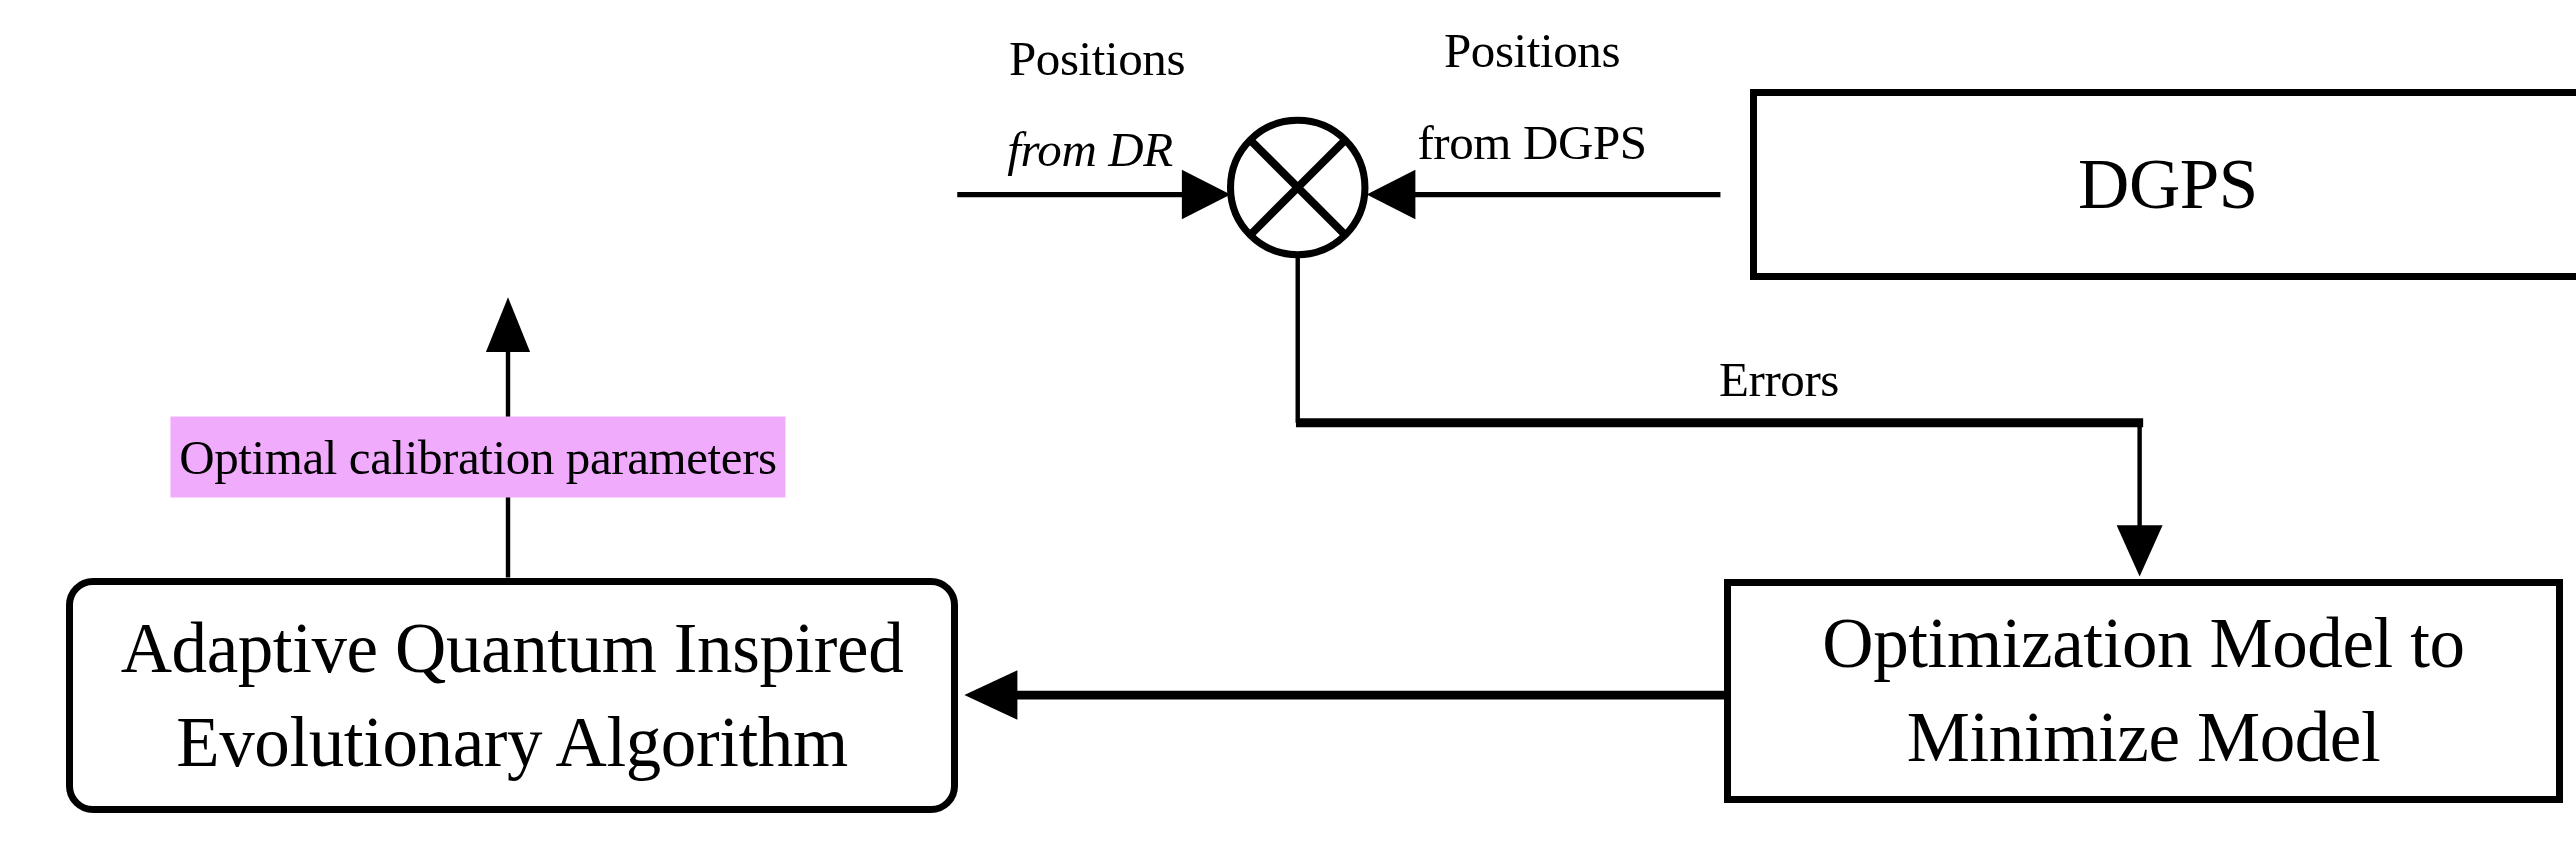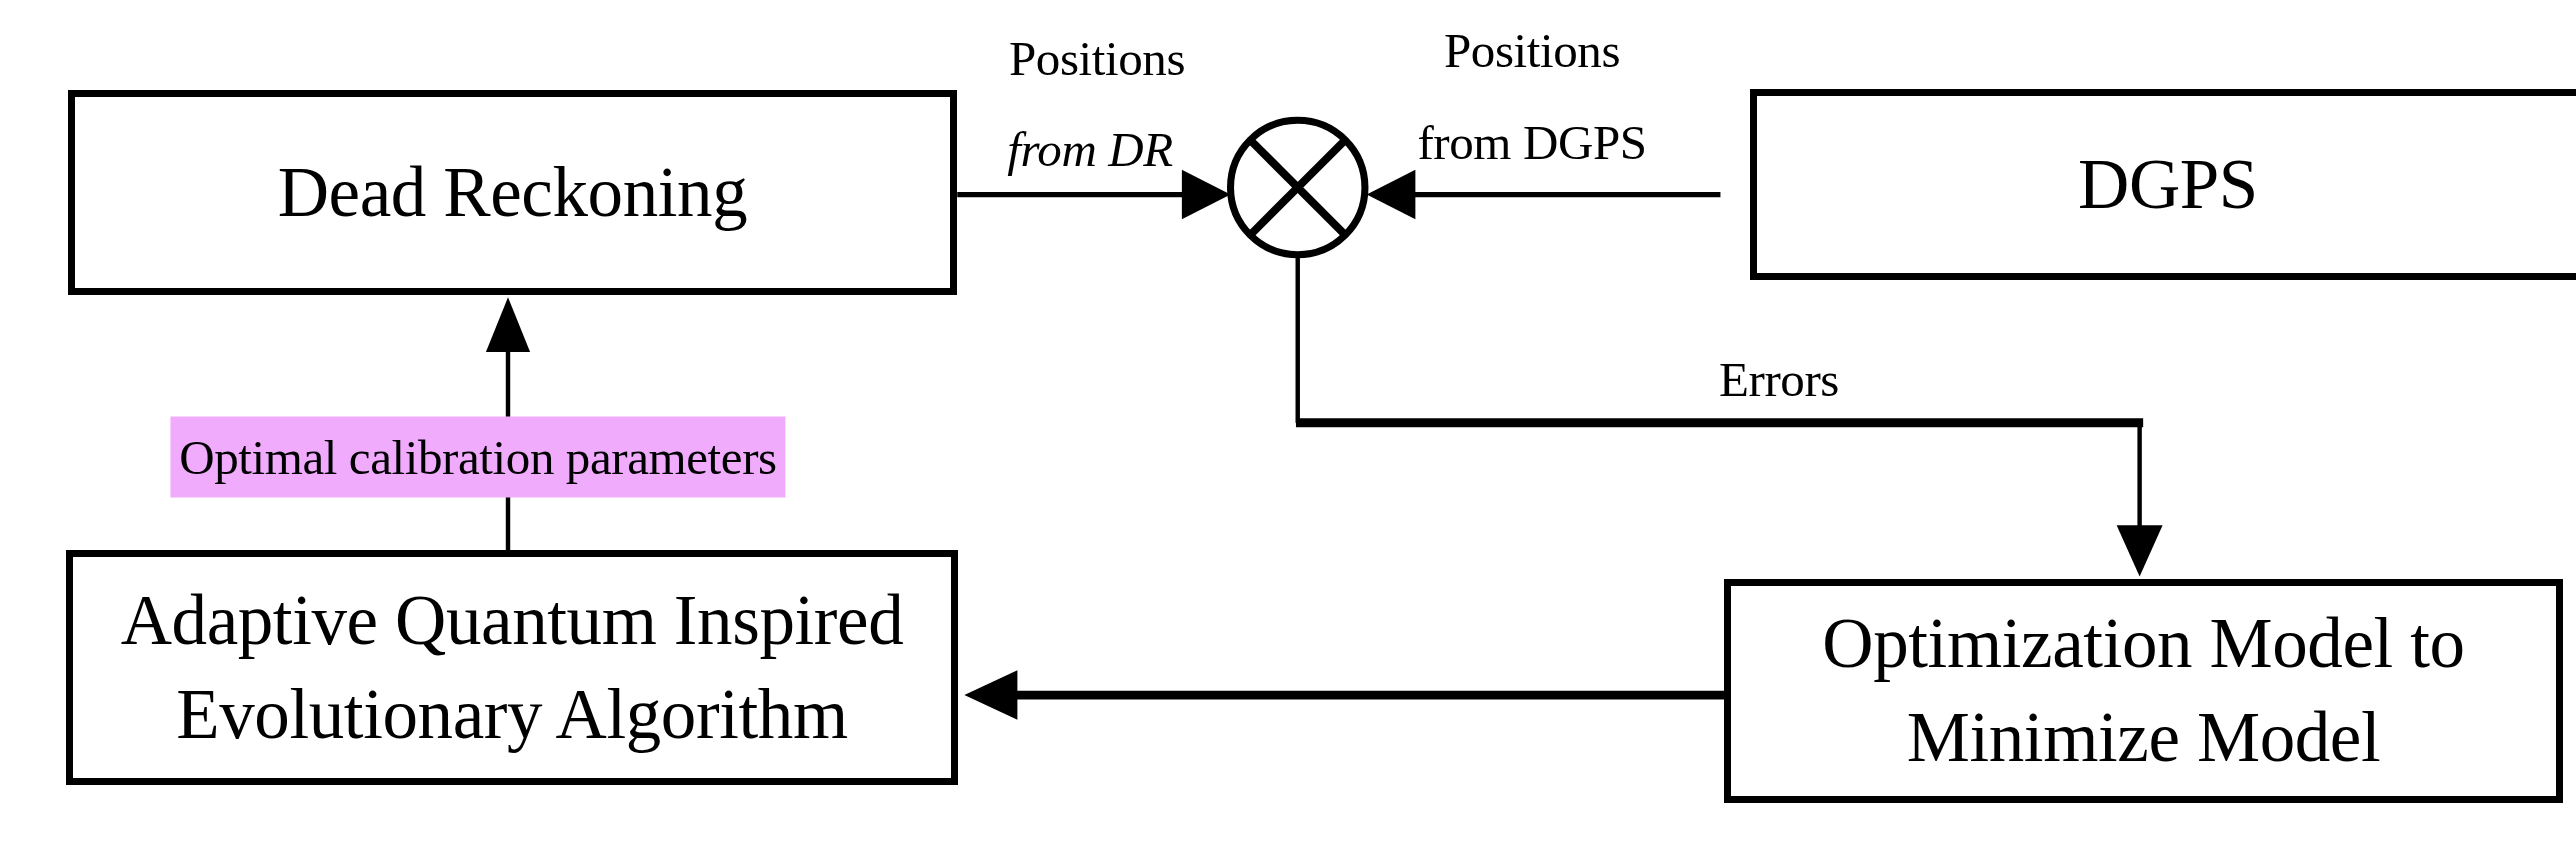--- a/index.html
+++ b/index.html
@@ -32,21 +32,21 @@
     align-items: center;
     justify-content: center;
     text-align: center;
     font-size: 71px;
     line-height: 1.32;
     letter-spacing: -0.4px;
     white-space: nowrap;
   }
   .node-dead-reckoning { left: 68px;   top: 90px; width: 875px; height: 191px; }
   .node-dgps           { left: 1721px; top: 89px; width: 822px; height: 177px; margin-left: 29px; }
-  .node-aqiea          { left: 66px;   top: 550px; width: 878px; height: 221px; }
+  .node-aqiea          { left: 66px;   top: 578px; width: 878px; height: 221px; border-radius: 27px; }
   .node-optimization   { left: 1724px; top: 579px; width: 825px; height: 210px; }
 
   .edge-label {
     position: absolute;
     transform: translate(-50%, -50%);
     font-size: 49px;
     letter-spacing: -0.4px;
     white-space: nowrap;
     line-height: 1;
   }
@@ -84,23 +84,20 @@
     <line x1="2419" y1="474" x2="2419" y2="600" stroke="#000" stroke-width="5"></line>
     <polygon points="2419,652 2393,594 2445,594" fill="#000"></polygon>
 
     <line x1="1949" y1="786" x2="1146" y2="786" stroke="#000" stroke-width="10"></line>
     <polygon points="1090,786 1150,758 1150,814" fill="#000"></polygon>
 
     <line x1="574" y1="653" x2="574" y2="392" stroke="#000" stroke-width="5"></line>
     <polygon points="574,336 549,398 599,398" fill="#000"></polygon>
   </svg>
 
-  <div class="node node-dead-reckoning">
-    <div>Dead Reckoning</div>
-  </div>
 
   <div class="node node-dgps">
     <div>DGPS</div>
   </div>
 
   <div class="node node-aqiea">
     <div>Adaptive Quantum Inspired</div>
     <div>Evolutionary Algorithm</div>
   </div>
 

